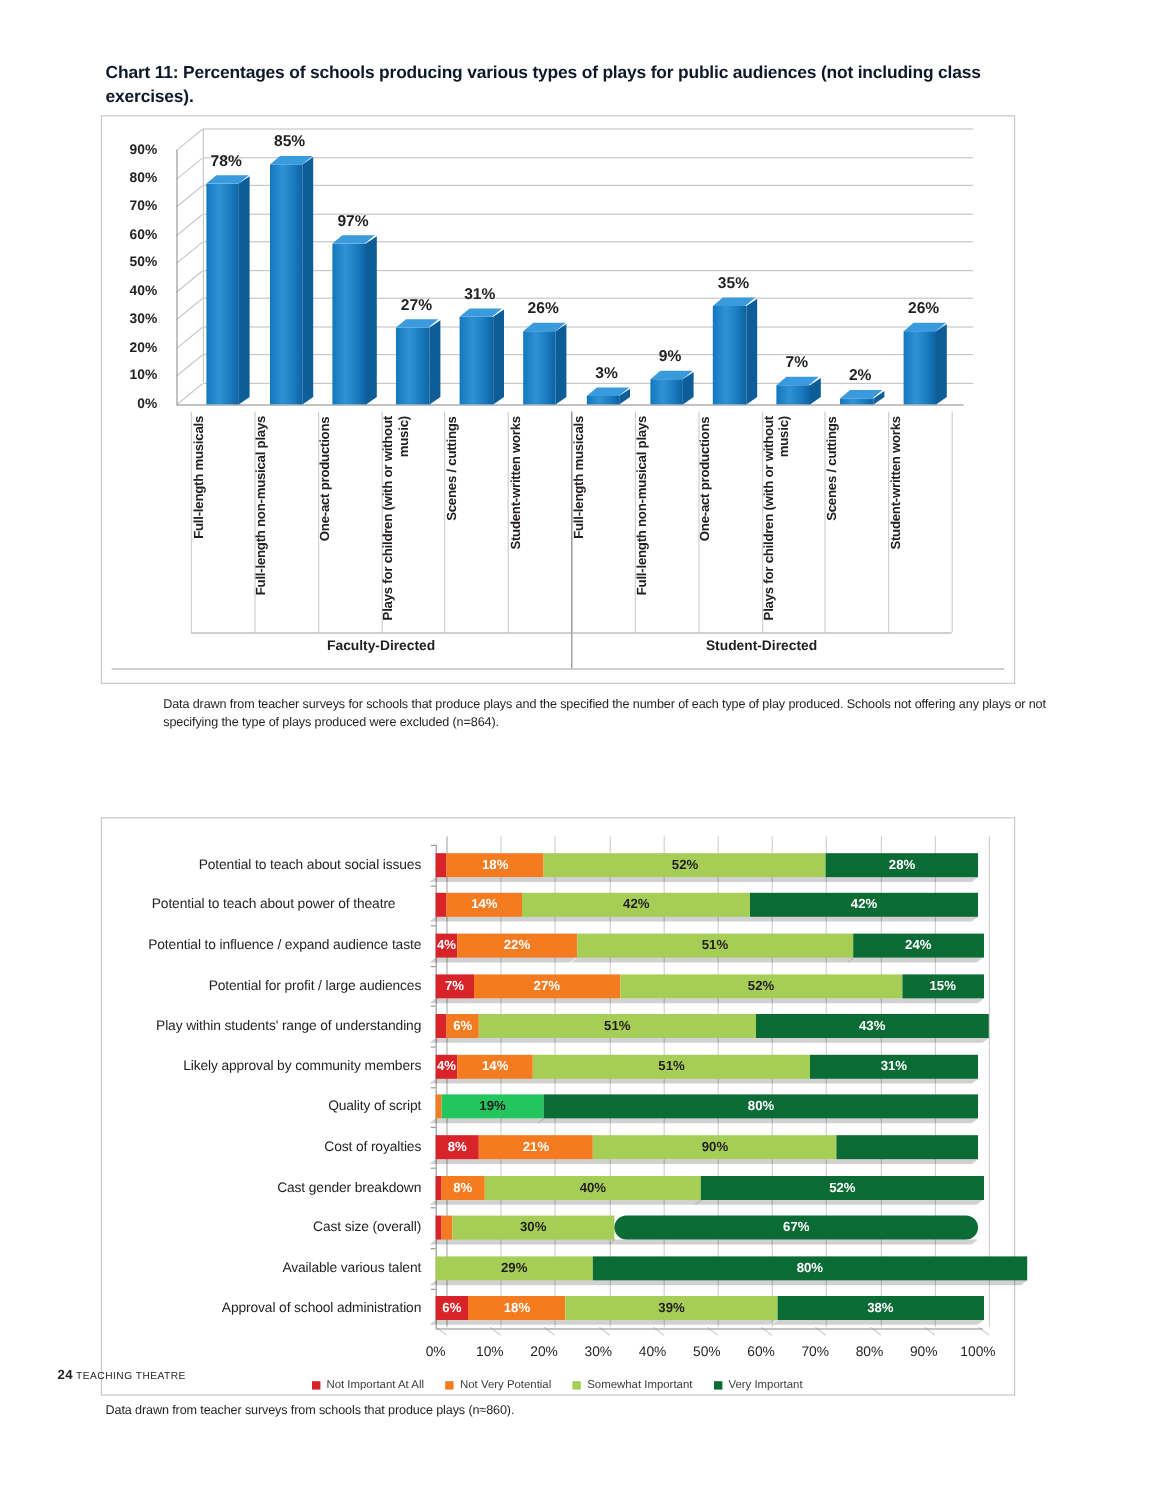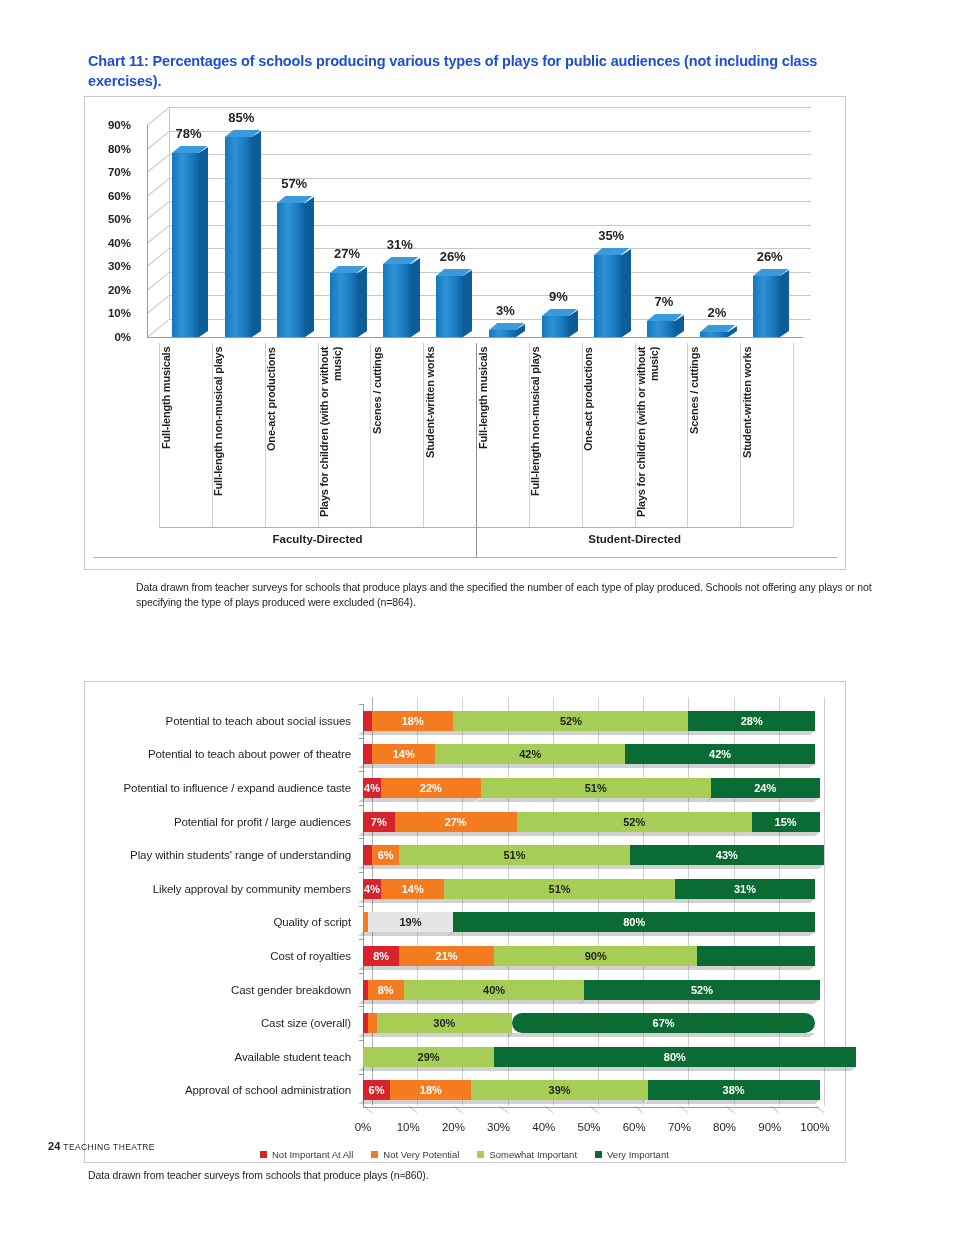--- a/index.html
+++ b/index.html
@@ -6,21 +6,21 @@
   body{
     width:960px;height:1244px;background:#ffffff;
     font-family:"Liberation Sans", sans-serif;
     color:#231f20;overflow:hidden;position:relative;
   }
   .page{position:relative;width:960px;height:1244px;}
 
   
   .chart-title{
     position:absolute;font-weight:bold;font-size:14.5px;line-height:1.35;
-    letter-spacing:-0.15px;color:#1d4ed8;
+    letter-spacing:-0.15px;color:#0f172a;
   }
   #title11{left:88px;top:52px;width:782px;}
   #title12{left:88px;top:633px;width:768px;}
 
   .source-note{
     position:absolute;font-size:10.5px;line-height:1.45;color:#231f20;
     letter-spacing:-0.1px;
   }
   #note11{left:88px;top:580px;width:760px;margin-left:48px;}
   #note12{left:88px;top:1168px;width:700px;}
@@ -157,21 +157,21 @@
           <div class="side"></div>
           <div class="top"></div>
         </div>
         <div class="barlabel" style="left: 156.35px; top: 12.7778px;">85%</div>
         <div class="catsep" style="left: 126.933px; top: 246px; height: 184px;"></div>
         <div class="catlabel" style="left: 127.35px; top: 250px; width: 52px; height: 176px;">Full-length non-musical plays</div>
         <div class="bar" style="left: 192.447px; width: 27.4733px; top: 105.733px; height: 134.267px;">
           <div class="side"></div>
           <div class="top"></div>
         </div>
-        <div class="barlabel" style="left: 209.183px; top: 78.7333px;">57%</div>
+        <div class="barlabel" style="left: 209.183px; top: 78.7333px;">97%</div>
         <div class="catsep" style="left: 179.767px; top: 246px; height: 184px;"></div>
         <div class="catlabel" style="left: 180.183px; top: 250px; width: 52px; height: 176px;">One-act productions</div>
         <div class="bar" style="left: 245.28px; width: 27.4733px; top: 176.4px; height: 63.6px;">
           <div class="side"></div>
           <div class="top"></div>
         </div>
         <div class="barlabel" style="left: 262.017px; top: 149.4px;">27%</div>
         <div class="catsep" style="left: 232.6px; top: 246px; height: 184px;"></div>
         <div class="catlabel" style="left: 233.017px; top: 250px; width: 52px; height: 176px;">Plays for children (with or without music)</div>
         <div class="bar" style="left: 298.113px; width: 27.4733px; top: 166.978px; height: 73.0222px;">
@@ -292,21 +292,21 @@
           </div>
           <div class="seg" style="left: 90.4px; width: 235.04px; background: rgb(166, 206, 87);">
             <div class="shadow"></div>
             <span style="color: rgb(35, 31, 32);">52%</span>
           </div>
           <div class="seg" style="left: 325.44px; width: 126.56px; background: rgb(11, 107, 53);">
             <div class="shadow"></div>
             <span style="color: rgb(255, 255, 255);">28%</span>
           </div>
         </div>
-        <div class="rowlabel" style="left: 20px; width: 246px; top: 72.4px;">Potential to teach about power of theatre</div>
+        <div class="rowlabel" style="left: 20px; width: 246px; top: 72.4px; text-align: center;">Potential to teach about power of theatre</div>
         <div class="axisX12" style="left: 274px; top: 55.6px; width: 4px; background: rgb(154, 154, 154);"></div>
         <div class="stackrow" style="left: 278px; top: 62.4px; width: 452px; height: 20px;">
           <div class="seg" style="left: 0px; width: 9.04px; background: rgb(217, 35, 42);">
             <div class="shadow"></div>
             <span style="color: rgb(255, 255, 255);"></span>
           </div>
           <div class="seg" style="left: 9.04px; width: 63.28px; background: rgb(244, 123, 32);">
             <div class="shadow"></div>
             <span style="color: rgb(255, 255, 255);">14%</span>
           </div>
@@ -399,21 +399,21 @@
             <span style="color: rgb(255, 255, 255);">31%</span>
           </div>
         </div>
         <div class="rowlabel" style="left: 20px; width: 246px; top: 240.4px;">Quality of script</div>
         <div class="axisX12" style="left: 274px; top: 223.6px; width: 4px; background: rgb(154, 154, 154);"></div>
         <div class="stackrow" style="left: 278px; top: 230.4px; width: 452px; height: 20px;">
           <div class="seg" style="left: 0px; width: 4.52px; background: rgb(244, 123, 32);">
             <div class="shadow"></div>
             <span style="color: rgb(255, 255, 255);"></span>
           </div>
-          <div class="seg" style="left: 4.52px; width: 85.88px; background: #e5e5e5;">
+          <div class="seg" style="left: 4.52px; width: 85.88px; background: #22c55e;">
             <div class="shadow"></div>
             <span style="color: rgb(35, 31, 32);">19%</span>
           </div>
           <div class="seg" style="left: 90.4px; width: 361.6px; background: rgb(11, 107, 53);">
             <div class="shadow"></div>
             <span style="color: rgb(255, 255, 255);">80%</span>
           </div>
         </div>
         <div class="rowlabel" style="left: 20px; width: 246px; top: 274px;">Cost of royalties</div>
         <div class="axisX12" style="left: 274px; top: 257.2px; width: 4px; background: rgb(154, 154, 154);"></div>
@@ -468,21 +468,21 @@
           </div>
           <div class="seg" style="left: 13.56px; width: 135.6px; background: rgb(166, 206, 87);">
             <div class="shadow"></div>
             <span style="color: rgb(35, 31, 32);">30%</span>
           </div>
           <div class="seg" style="left: 149.16px; width: 302.84px; background: rgb(11, 107, 53); border-radius: 10px;">
             <div class="shadow"></div>
             <span style="color: rgb(255, 255, 255);">67%</span>
           </div>
         </div>
-        <div class="rowlabel" style="left: 20px; width: 246px; top: 374.8px;">Available student teach</div>
+        <div class="rowlabel" style="left: 20px; width: 246px; top: 374.8px;">Available various talent</div>
         <div class="axisX12" style="left: 274px; top: 358px; width: 4px; background: rgb(154, 154, 154);"></div>
         <div class="stackrow" style="left: 278px; top: 364.8px; width: 452px; height: 20px;">
           <div class="seg" style="left: 0px; width: 131.08px; background: rgb(166, 206, 87);">
             <div class="shadow"></div>
             <span style="color: rgb(35, 31, 32);">29%</span>
           </div>
           <div class="seg" style="left: 131.08px; width: 361.6px; background: rgb(11, 107, 53);">
             <div class="shadow"></div>
             <span style="color: rgb(255, 255, 255);">80%</span>
           </div>

